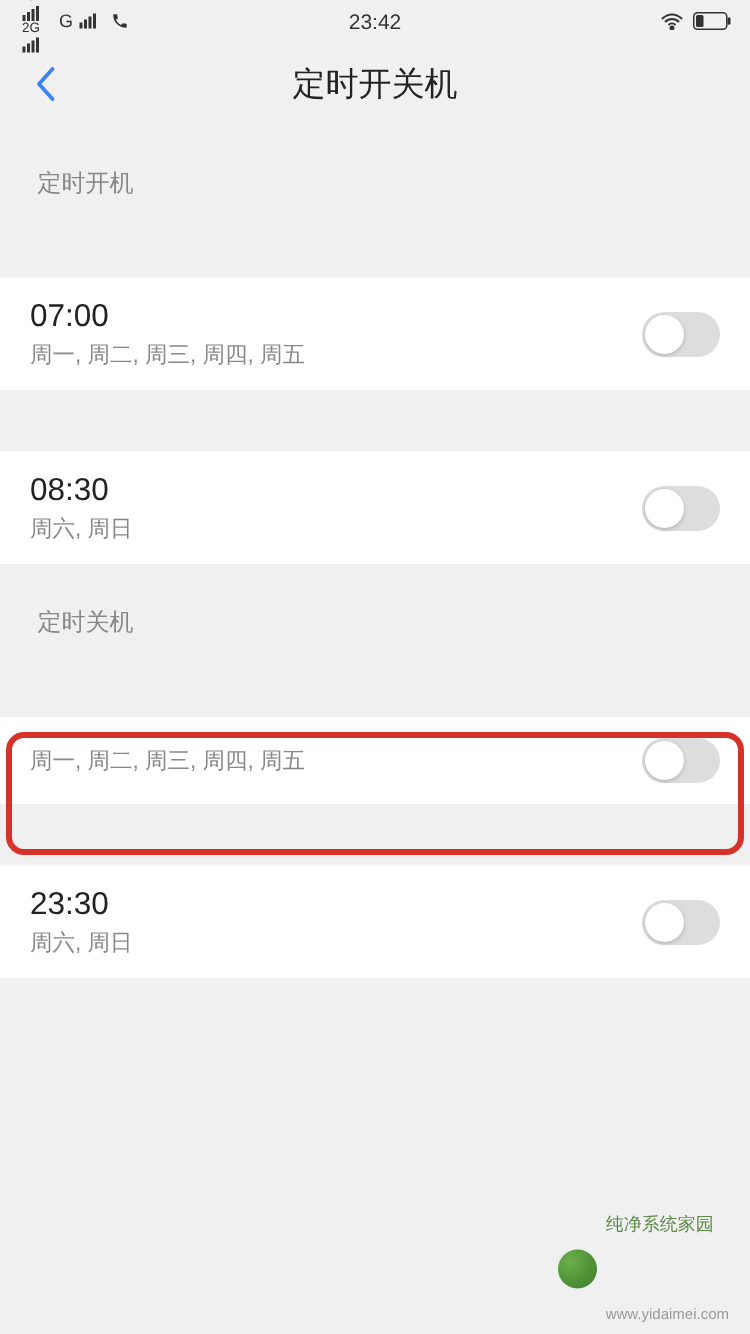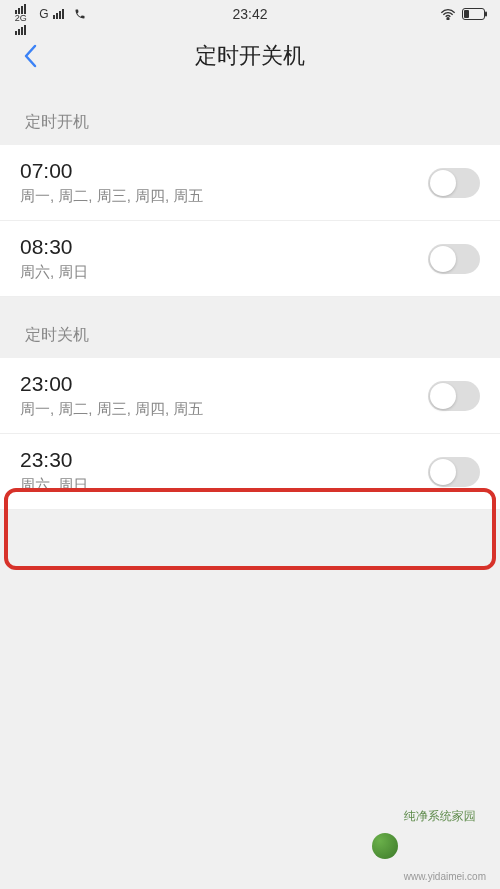--- a/index.html
+++ b/index.html
@@ -58,20 +58,21 @@
       color: #888;
     }
     .list-item {
       background: #fff;
       padding: 14px 20px;
       display: flex;
       align-items: center;
       justify-content: space-between;
       border-bottom: 1px solid #eee;
       position: relative;
+      margin-top: 40px;
     }
     .list-item:last-of-type { border-bottom: none; }
     .item-text { flex: 1; }
     .item-time { font-size: 21px; color: #222; margin-bottom: 4px; }
     .item-days { font-size: 15px; color: #888; }
     .toggle {
       width: 52px;
       height: 30px;
       background: #ddd;
       border-radius: 15px;
@@ -201,21 +202,20 @@
   </div>
   <div class="toggle">
       <div class="toggle-knob"></div>
     </div>
 </div>
 
 <div class="section-header">定时关机</div>
 
 <div class="list-item">
   <div class="item-text">
-    <div class="item-time">23:00</div>
     <div class="item-days">周一, 周二, 周三, 周四, 周五</div>
   </div>
   <div class="toggle">
       <div class="toggle-knob"></div>
     </div>
 </div>
 
 <div class="list-item">
   <div class="item-text">
     <div class="item-time">23:30</div>

